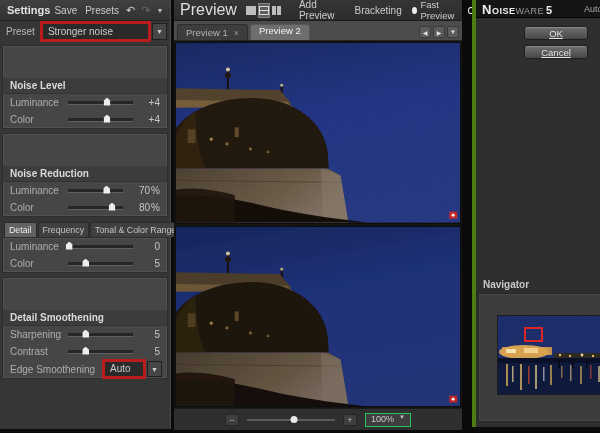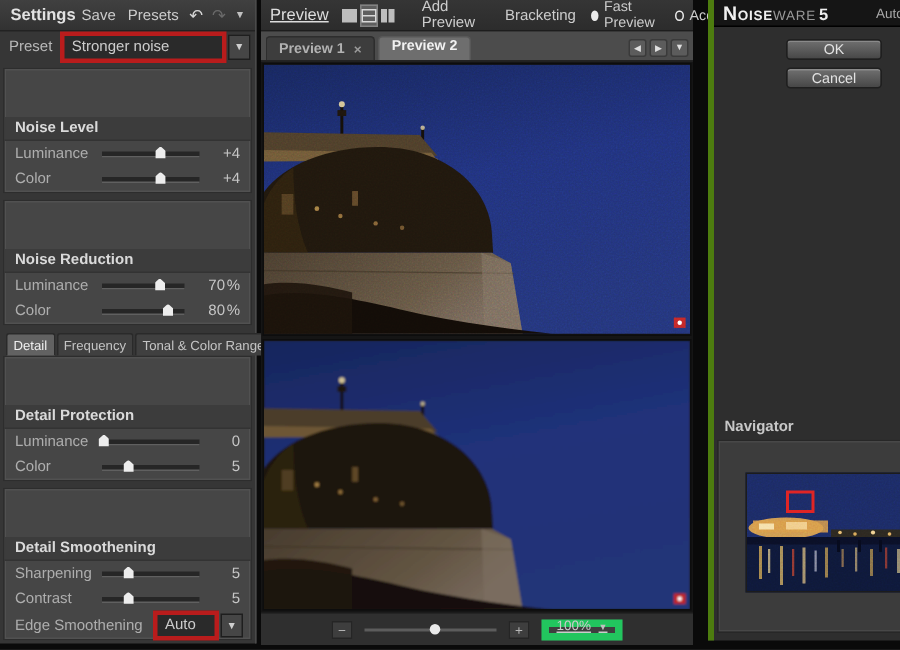--- a/index.html
+++ b/index.html
@@ -27,60 +27,60 @@
   .sthumb{position:absolute;top:-3px;width:7px;height:8px;background:#ededed;transform:translateX(-50%);clip-path:polygon(50% 0,100% 40%,100% 100%,0 100%,0 40%);}
   .sval{width:20px;text-align:right;color:#c6c6c6;}
   .ssuf{width:10px;text-align:right;color:#c6c6c6;}
   .ltabs{display:flex;margin:5px 0 0 2px;height:15px;}
   .ltab{font-size:8.8px;color:#c4c4c4;background:#404040;border:1px solid #2a2a2a;border-bottom:none;padding:2px 4px 0 4px;border-radius:2px 2px 0 0;margin-right:1px;white-space:nowrap;}
   .ltab.active{background:#626262;color:#efefef;}
   .edge-row{height:18px;display:flex;align-items:center;padding:0 5px 0 7px;font-size:10px;color:#aeaeae;}
   
   #center{position:absolute;left:174px;top:0;width:288px;height:430px;background:#2c2c2c;display:flex;flex-direction:column;}
   .toolbar{height:20px;display:flex;align-items:center;background:linear-gradient(#353535,#2c2c2c);border-bottom:1px solid #1d1d1d;font-size:10px;color:#cccccc;padding:0 6px;flex:none;}
-  .tb-title{font-size:11px;color:#dddddd;margin-right:8px;text-decoration:underline;}
+  .tb-title{font-size:16px;color:#dddddd;margin-right:8px;}
   .vbtn{width:18px;height:15px;display:flex;align-items:center;justify-content:center;margin-right:1px;border:1px solid transparent;box-sizing:border-box;}
   .vbtn.active{background:#5e5e5e;border:1px solid #828282;}
   .vi-single{width:10px;height:9px;background:#bdbdbd;}
   .vi-hsplit{width:10px;height:9px;border:1px solid #d8d8d8;box-sizing:border-box;position:relative;}
   .vi-hsplit::after{content:"";position:absolute;left:0;right:0;top:3px;height:1px;background:#d8d8d8;}
   .vi-vsplit{display:flex;gap:1px;}
   .vi-vsplit i{display:block;width:4px;height:9px;background:#bdbdbd;}
   .tb-sep{width:1px;height:13px;background:#202020;margin:0 6px;}
   .tbtn{color:#cccccc;padding:1px 4px;}
   .radio-group{margin-left:auto;display:flex;align-items:center;gap:4px;font-size:9.5px;color:#cccccc;}
   .rdot{width:7px;height:7px;border-radius:50%;background:#ebebeb;margin-left:6px;}
   .rring{width:5px;height:5px;border-radius:50%;border:1.6px solid #ebebeb;margin-left:6px;}
   .tabstrip{height:19px;background:#4c4c4c;display:flex;align-items:flex-end;padding:0 3px;border-bottom:1px solid #232323;flex:none;}
-  .ptab{height:15px;display:flex;align-items:center;gap:6px;padding:0 8px;font-size:9.5px;border-radius:3px 3px 0 0;margin-right:2px;font-weight:bold;}
+  .ptab{height:15px;display:flex;align-items:center;gap:6px;padding:0 8px;font-size:9.5px;border-radius:3px 3px 0 0;margin-right:2px;}
   .ptab.inactive{background:#3d3d3d;color:#b2b2b2;border:1px solid #2d2d2d;border-bottom:none;}
   .ptab.active{background:#6e6e6e;color:#f2f2f2;border:1px solid #585858;border-bottom:none;flex-direction:column;}
   .ptab .x{font-size:9px;color:#9a9a9a;}
   .strip-btns{margin-left:auto;display:flex;align-items:center;margin-bottom:2px;}
   .abtn{width:12px;height:12px;background:#5c5c5c;border:1px solid #3a3a3a;border-radius:2px;margin-left:2px;display:flex;align-items:center;justify-content:center;font-size:6px;color:#e0e0e0;box-sizing:border-box;}
   .imgarea{flex:1;display:flex;flex-direction:column;background:#151515;padding:1px;min-height:0;}
   .pane{flex:1;position:relative;border:1px solid #0d0d0d;overflow:hidden;min-height:0;}
   .pane svg{display:block;width:100%;height:100%;}
   .pane-gap{height:2px;background:#151515;flex:none;}
   .bottombar{height:21px;display:flex;align-items:center;justify-content:center;gap:8px;background:#2f2f2f;border-top:1px solid #1b1b1b;flex:none;}
   .zbtn{width:14px;height:12px;background:#3e3e3e;border:1px solid #252525;color:#b8b8b8;font-size:9px;line-height:10px;text-align:center;box-sizing:border-box;}
   .ztrack{width:88px;height:2px;background:#5c5c5c;position:relative;}
   .zthumb{position:absolute;top:-3px;width:7px;height:7px;border-radius:50%;background:#e9e9e9;transform:translateX(-50%);}
-  .zoombox{height:14px;background:#3e3e3e;border:5px solid #22c55e;color:#cccccc;font-size:9px;display:flex;align-items:flex-end;padding:0 5px;gap:5px;box-sizing:border-box;text-decoration:underline;}
+  .zoombox{height:14px;background:#3e3e3e;border:1px solid #22c55e;color:#cccccc;font-size:9px;display:flex;align-items:flex-start;padding:0 5px;gap:5px;box-sizing:border-box;}
   .zoombox .car{font-size:6px;color:#c0c0c0;}
   
   #right{position:absolute;left:472px;top:0;width:164px;height:427px;background:#2e2e2e;border-left:4px solid #4d7c0f;box-sizing:border-box;}
   .logobar{height:17px;background:#151515;display:flex;align-items:center;padding:0 6px;border-bottom:1px solid #000;}
   .brand{color:#efefef;letter-spacing:.5px;white-space:nowrap;}
   .b-n{font-size:13px;font-weight:bold;}
   .b-oise{font-size:9px;font-weight:bold;}
   .b-ware{font-size:9px;color:#9a9a9a;}
   .b-ver{font-size:11px;font-weight:bold;margin-left:2px;}
   .logolinks{margin-left:auto;display:flex;gap:9px;font-size:9px;color:#a8a8a8;}
-  .okbtn{display:block;margin:8px auto 0;width:64px;height:14px;background:linear-gradient(#707070,#474747);border:1px solid #1f1f1f;border-radius:3px;color:#e2e2e2;font-size:9.5px;line-height:13px;text-align:center;box-shadow:inset 0 1px 0 #8a8a8a;box-sizing:border-box;}
+  .okbtn{display:block;margin:8px auto 0;width:64px;height:14px;background:linear-gradient(#707070,#474747);border:1px solid #1f1f1f;border-radius:3px;color:#e2e2e2;font-size:9.5px;line-height:13px;text-align:center;box-shadow:inset 0 1px 0 #8a8a8a;box-sizing:border-box;text-decoration:underline;}
   .cancelbtn{margin-top:5px;}
   .navwrap{position:absolute;left:2px;right:2px;top:277px;}
   .navtitle{font-size:10px;font-weight:bold;color:#c8c8c8;padding:2px 0 3px 5px;}
   .navbox{height:127px;background:#3c3c3c;border:1px solid #272727;box-shadow:inset 0 0 0 1px #484848;}
   .navthumb{width:116px;height:78px;margin:21px auto 0;border:1px solid #1c1c1c;background:#16224d;}
   .navthumb svg{display:block;width:100%;height:100%;}
 </style>
 </head>
 <body>
 
@@ -223,21 +223,20 @@
         </div>
       </div>
 
       <div class="ltabs">
         <span class="ltab active">Detail</span>
         <span class="ltab">Frequency</span>
         <span class="ltab">Tonal &amp; Color Range</span>
       </div>
 
       <div class="section">
-        <div class="sechead">Detail Protection</div>
         <div class="srow">
           <span class="slabel">Luminance</span>
           <span class="strack">
               <span class="sthumb" style="left: 2%;"></span>
             </span>
           <span class="sval">0</span>
         </div>
         <div class="srow">
           <span class="slabel">Color</span>
           <span class="strack">

